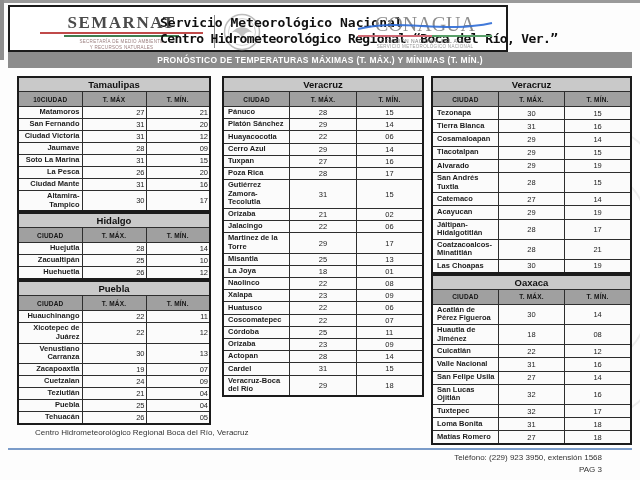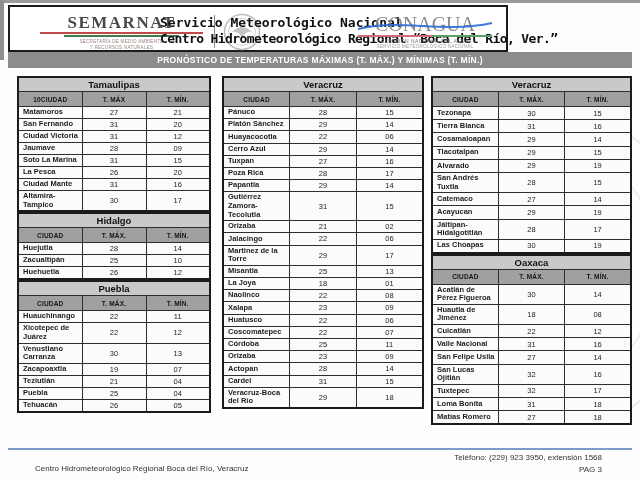--- a/index.html
+++ b/index.html
@@ -55,27 +55,27 @@
   th,td{border:1px solid #2e2e2e;box-sizing:border-box;}
   .state-cell{background:#c9c9c9;font-size:9.5px;font-weight:bold;height:14px;color:#101010;
     text-align:center;}
   .hdr-city{width:53%;}
   .hdr-val{width:23.5%;}
   .hdr-city,.hdr-val{background:#a0a0a0;font-size:6.5px;font-weight:bold;height:15px;
     color:#151515;text-align:center;letter-spacing:0.2px;}
   td.city{font-size:7.5px;font-weight:bold;padding:1px 2px 1px 4px;color:#1c1c1c;
     line-height:1.15;}
   td.val{font-size:7.5px;text-align:center;color:#222;}
-  .col0 td{height:11.6px;}
+  .col0 td{height:11.6px;text-align:right;}
   .col1 td{height:12.2px;}
   .col2 td{height:13.2px;}
 
   
   .footer-rule{position:absolute;left:8px;width:624px;top:448px;height:2px;background:#7b9cc9;z-index:2;}
-  .footer-left{position:absolute;left:35px;top:464px;font-size:8px;color:#333;z-index:2;}
+  .footer-left{position:absolute;left:35px;top:428px;font-size:8px;color:#333;z-index:2;}
   .footer-right{position:absolute;right:38px;top:453px;font-size:8px;color:#333;z-index:2;margin-left:24px;}
   .footer-page{position:absolute;right:38px;top:465px;font-size:8px;color:#333;z-index:2;}
 </style>
 </head>
 <body>
 
 <div class="top-strip"></div>
 <div class="side-strip"></div>
 
 <div class="header-box">
@@ -229,20 +229,25 @@
           <td class="city">Venustiano Carranza</td>
           <td class="val">30</td>
           <td class="val">13</td>
         </tr>
         <tr>
           <td class="city">Zacapoaxtla</td>
           <td class="val">19</td>
           <td class="val">07</td>
         </tr>
         <tr>
+          <td class="city">Cuetzalan</td>
+          <td class="val">24</td>
+          <td class="val">09</td>
+        </tr>
+        <tr>
           <td class="city">Teziutlán</td>
           <td class="val">21</td>
           <td class="val">04</td>
         </tr>
         <tr>
           <td class="city">Puebla</td>
           <td class="val">25</td>
           <td class="val">04</td>
         </tr>
         <tr>
@@ -290,25 +295,20 @@
           <td class="city">Tuxpan</td>
           <td class="val">27</td>
           <td class="val">16</td>
         </tr>
         <tr>
           <td class="city">Poza Rica</td>
           <td class="val">28</td>
           <td class="val">17</td>
         </tr>
         <tr>
-          <td class="city">Papantla</td>
-          <td class="val">29</td>
-          <td class="val">14</td>
-        </tr>
-        <tr>
           <td class="city">Gutiérrez Zamora-Tecolutla</td>
           <td class="val">31</td>
           <td class="val">15</td>
         </tr>
         <tr>
           <td class="city">Orizaba</td>
           <td class="val">21</td>
           <td class="val">02</td>
         </tr>
         <tr>
@@ -431,20 +431,25 @@
           <td class="city">Acayucan</td>
           <td class="val">29</td>
           <td class="val">19</td>
         </tr>
         <tr>
           <td class="city">Jáltipan-Hidalgotitlán</td>
           <td class="val">28</td>
           <td class="val">17</td>
         </tr>
         <tr>
+          <td class="city">Coatzacoalcos-Minatitlán</td>
+          <td class="val">28</td>
+          <td class="val">21</td>
+        </tr>
+        <tr>
           <td class="city">Las Choapas</td>
           <td class="val">30</td>
           <td class="val">19</td>
         </tr>
       </tbody>
     </table>
     <table class="sec-table">
       <thead>
         <tr>
           <th colspan="3" class="state-cell">Oaxaca</th>

